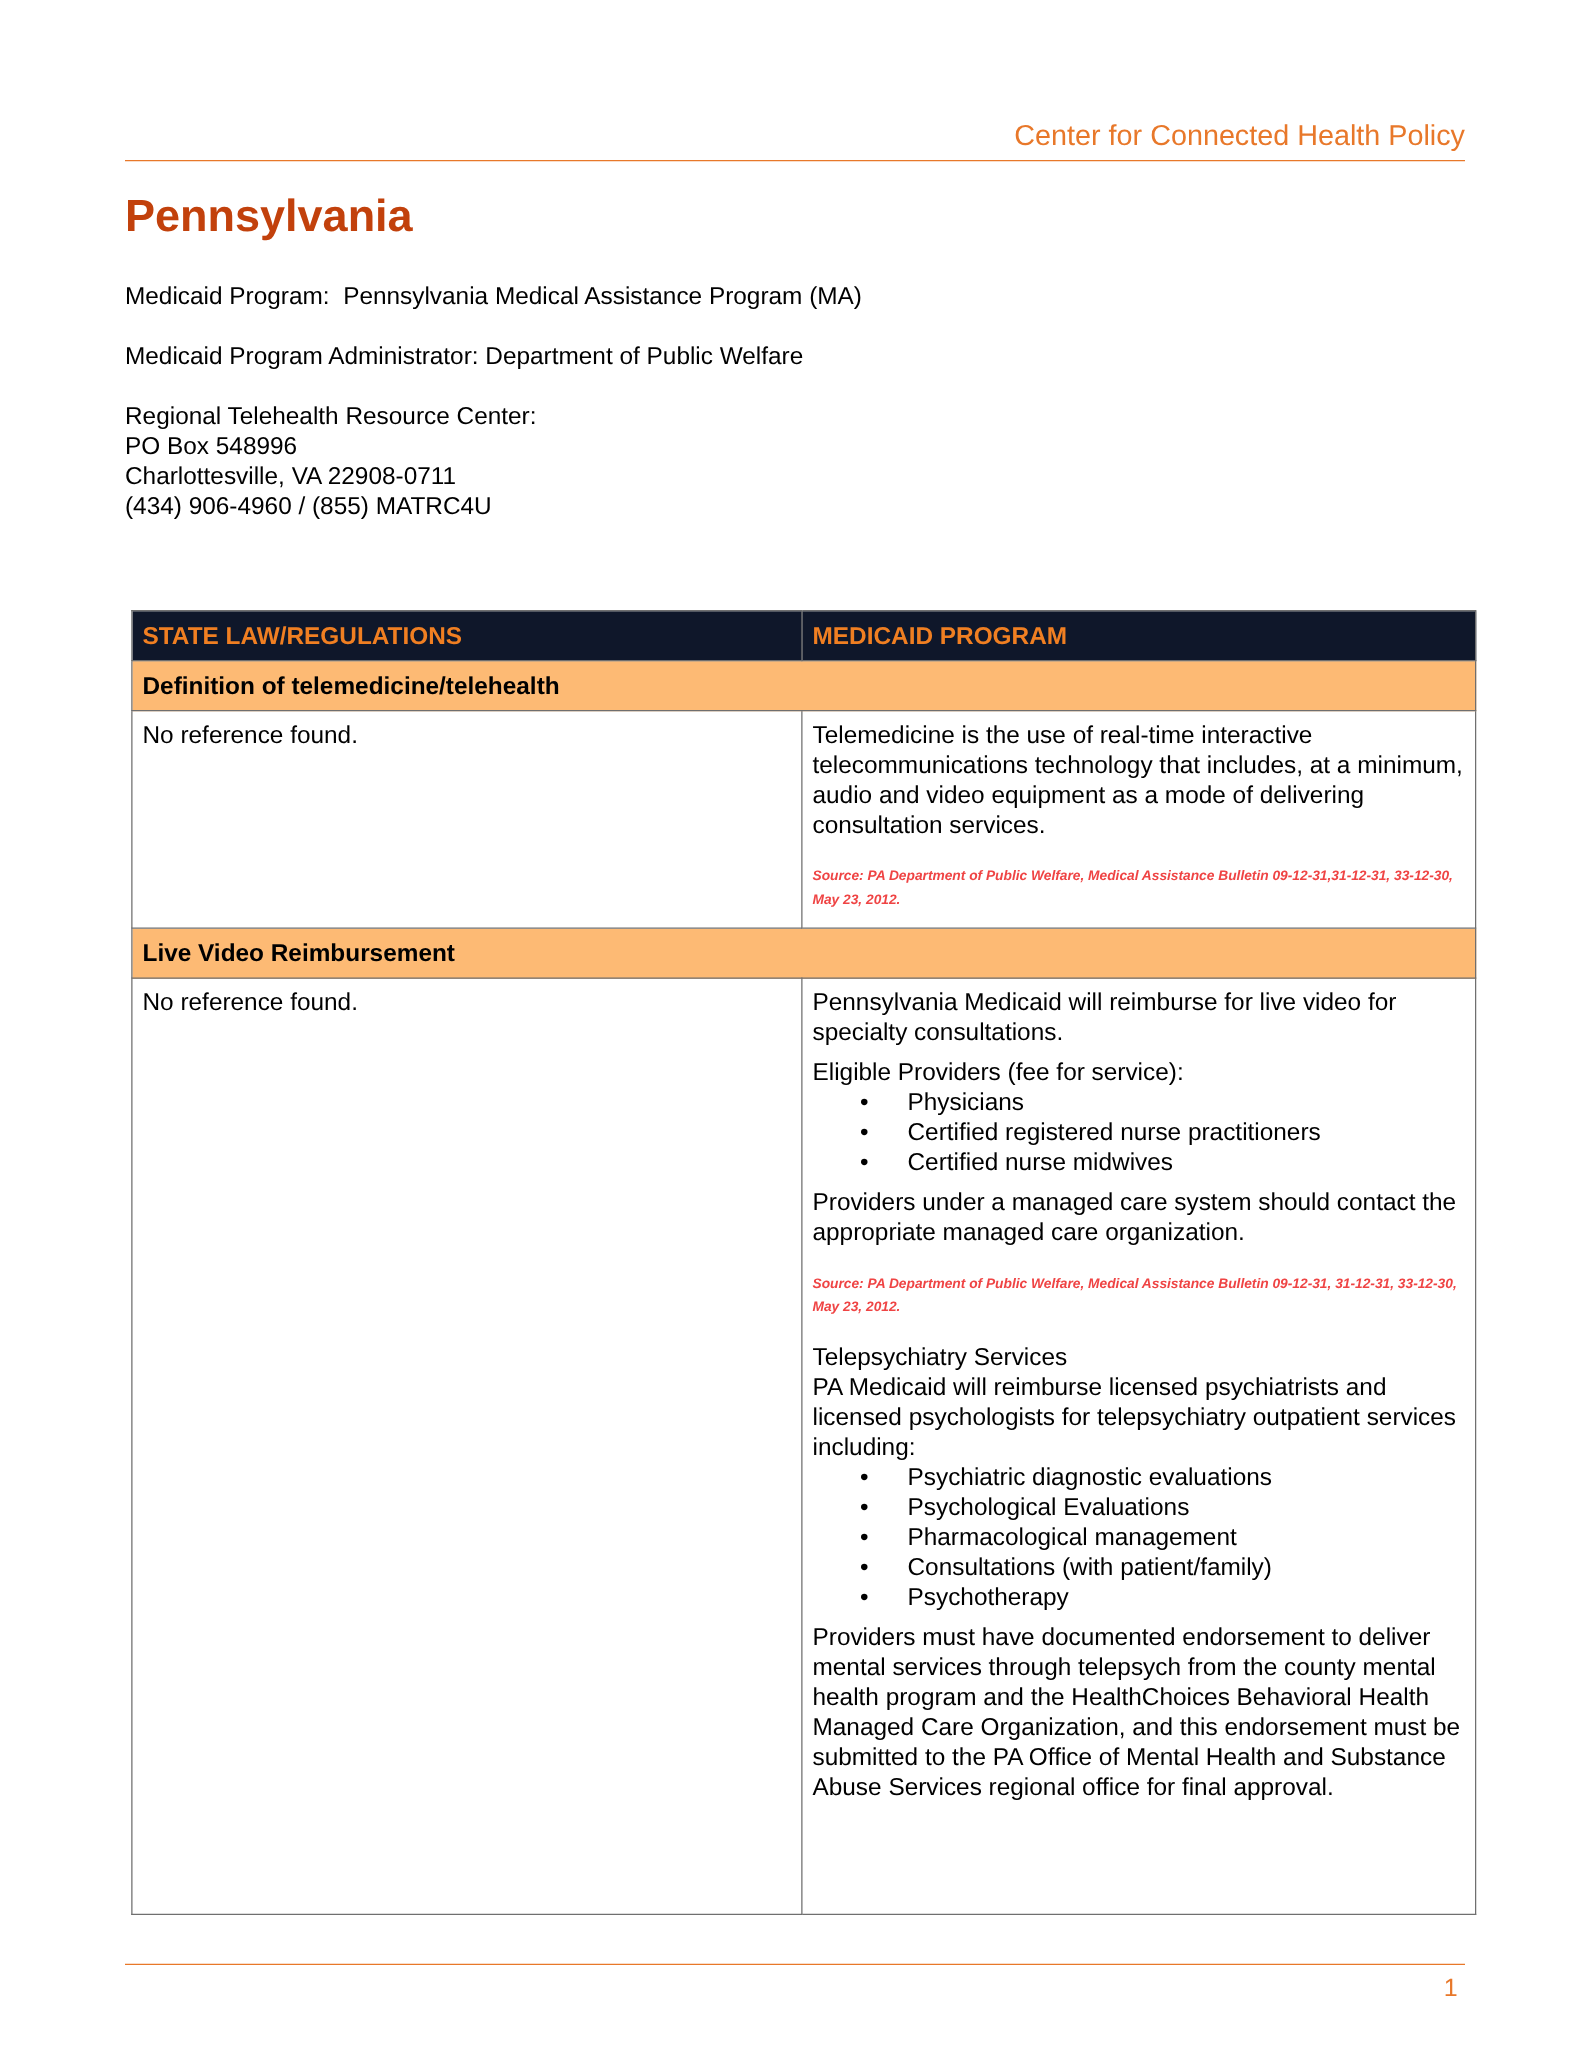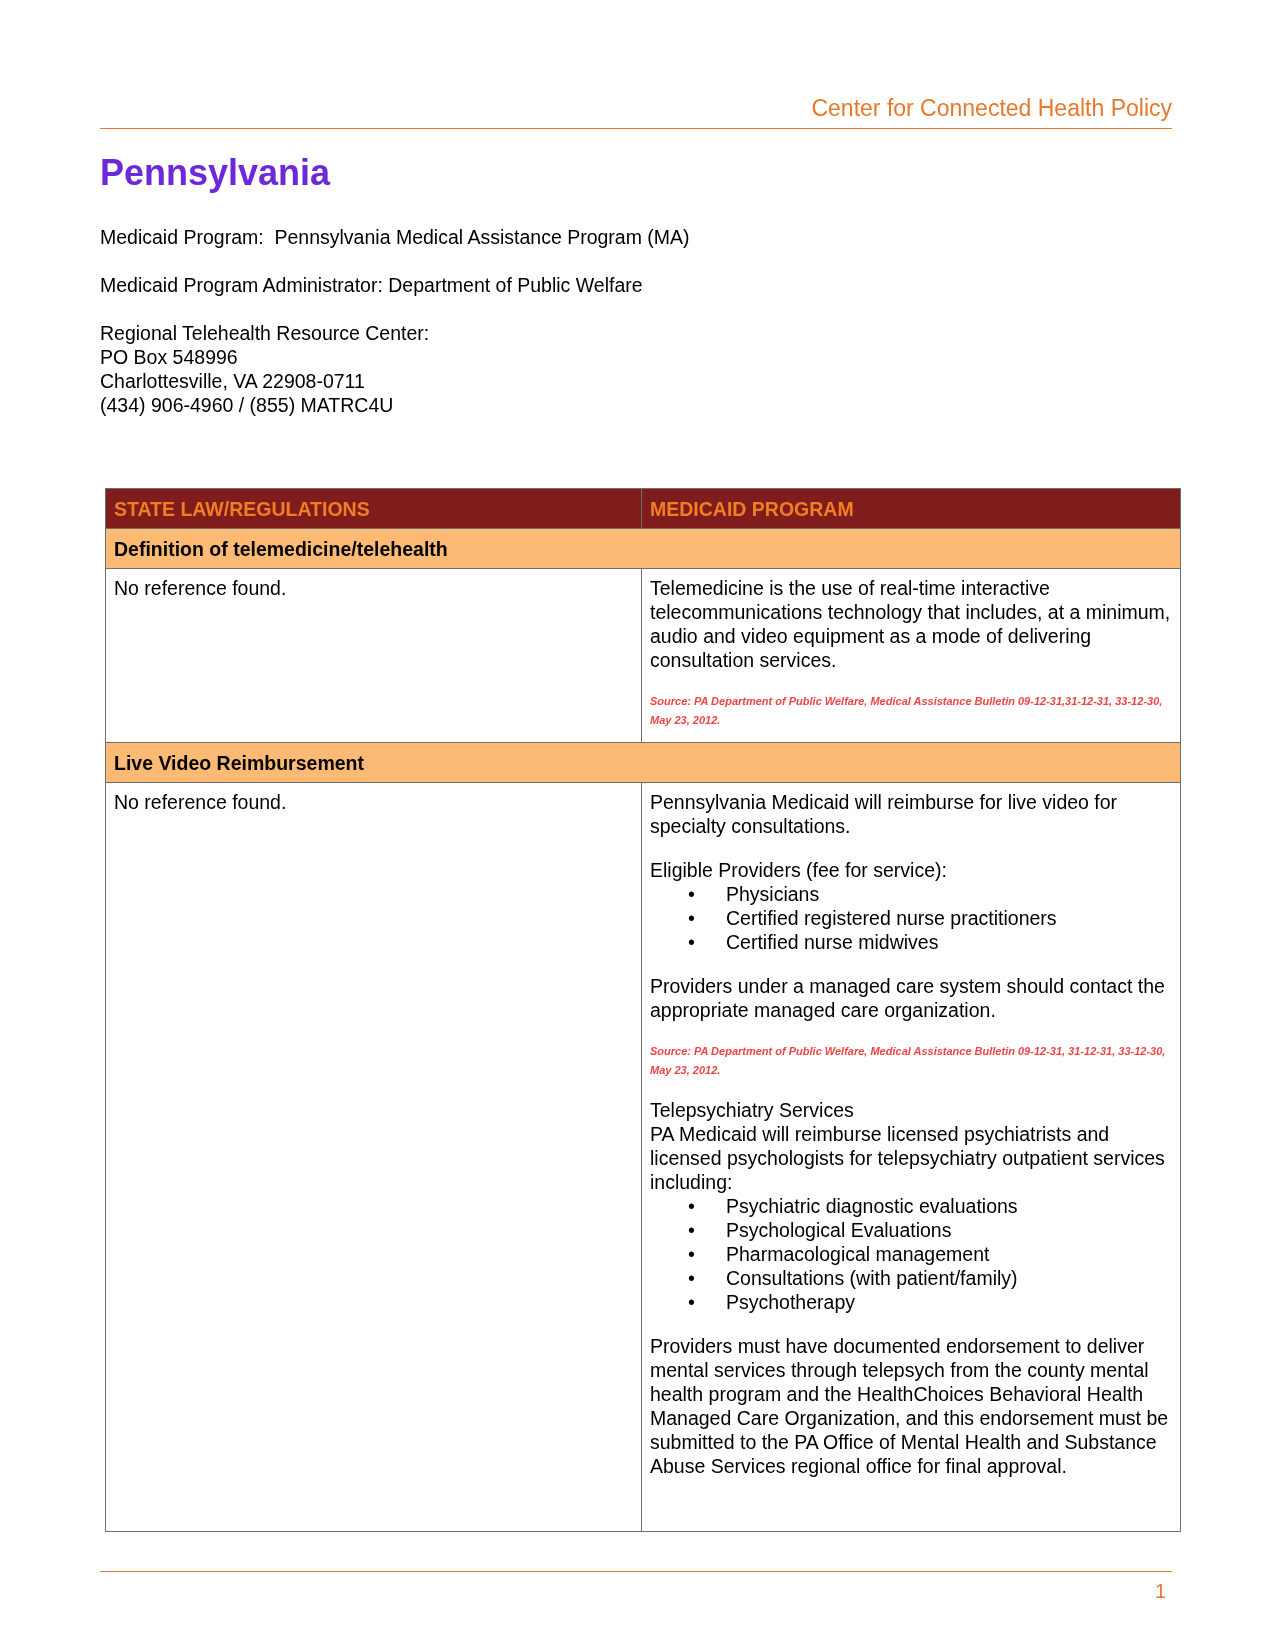--- a/index.html
+++ b/index.html
@@ -2,34 +2,34 @@
 <html><head>
 <meta charset="utf-8">
 <style>
   * { box-sizing: border-box; margin: 0; padding: 0; }
   html, body { width: 1275px; height: 1650px; background: #ffffff; }
   body { position: relative; font-family: "Liberation Sans", sans-serif; color: #000; overflow: hidden; }
   .header-text { position: absolute; top: 95px; right: 103px; font-size: 23px; color: #E8782A; }
   .rule { position: absolute; left: 100px; width: 1072px; height: 1px; background: #E8782A; }
   .rule.top { top: 128px; }
   .rule.bottom { top: 1571px; }
-  .title { position: absolute; left: 100px; top: 152px; font-size: 36px; font-weight: bold; color: #6d28d9; }
+  .title { position: absolute; left: 100px; top: 152px; font-size: 36px; font-weight: bold; color: #c2410c; }
   .info { position: absolute; left: 100px; font-size: 19.5px; line-height: 24px; }
   .info b { font-weight: normal; }
   .info.prog { top: 225px; }
   .info.admin { top: 273px; }
   .info.rtrc { top: 321px; }
   .link { color: #E8782A; text-decoration: underline; }
   table.main { position: absolute; left: 105px; top: 488px; width: 1076px; border-collapse: collapse; font-size: 19.5px; }
   table.main td { border: 1.5px solid #6f6f6f; vertical-align: top; padding: 7px 8px; line-height: 24px; }
-  tr.head td { background: #7f1d1d; color: #F07F22; font-weight: bold; height: 40px; padding-top: 8px; }
+  tr.head td { background: #0f172a; color: #F07F22; font-weight: bold; height: 40px; padding-top: 8px; }
   tr.section td { background: #fdba74; font-weight: bold; height: 40px; padding-top: 8px; }
   td.c1 { width: 536px; }
   .src { color: #ef4444; font-weight: bold; font-style: italic; font-size: 11px; line-height: 19px; margin-top: 20px; }
-  .para { margin-top: 20px; }
+  .para { margin-top: 8px; }
   ul.bul { list-style: none; margin-left: 38px; }
   ul.bul li { position: relative; padding-left: 38px; }
   ul.bul li::before { content: "\2022"; position: absolute; left: 0; top: 0; }
   .page-num { position: absolute; top: 1580px; left: 1155px; font-size: 20px; color: #E8782A; }
 </style>
 </head>
 <body>
 
 <div class="header-text">Center for Connected Health Policy</div>
 <div class="rule top"></div>

